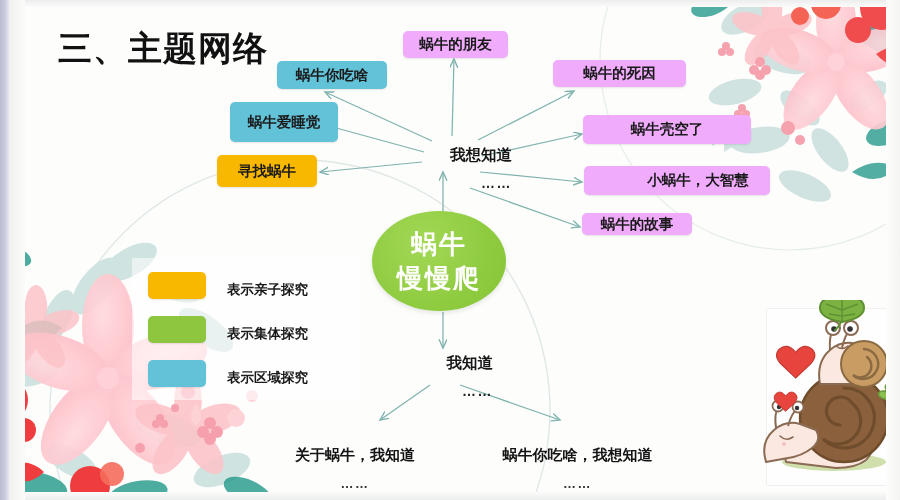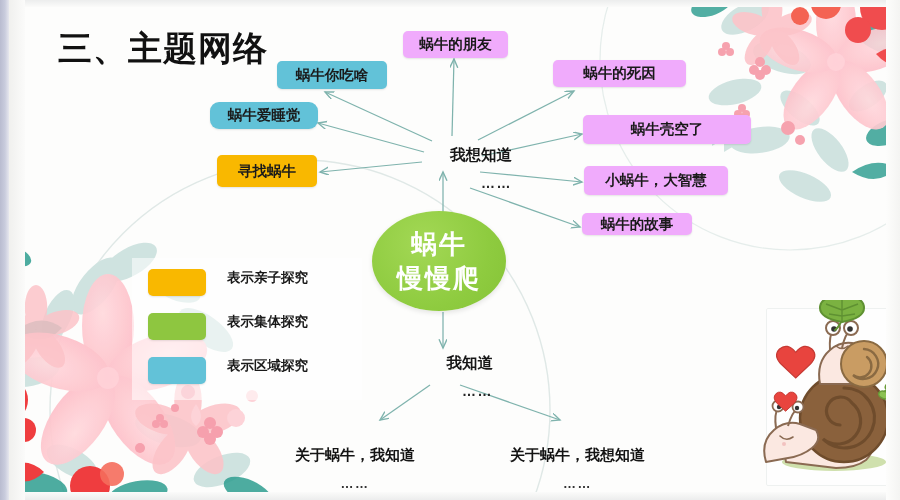--- a/index.html
+++ b/index.html
@@ -71,21 +71,21 @@
     background:radial-gradient(circle at 38% 32%,#a3d855 0%,#8ecb3f 62%,#85c337 100%);
     display:flex;flex-direction:column;align-items:center;justify-content:center;
     box-shadow:0 2px 5px rgba(0,0,0,.10);
   }
   #center-node span{
     color:#ffffff;font-size:26px;font-weight:bold;line-height:1.32;letter-spacing:2px;
   }
 
   
   #legend{position:absolute;left:148px;top:269px;z-index:18;}
-  .lg-row{display:flex;align-items:flex-start;height:30px;margin-bottom:14px;}
+  .lg-row{display:flex;align-items:flex-end;height:30px;margin-bottom:14px;}
   .lg-sw{width:58px;height:27px;border-radius:5px;box-shadow:0 1px 2px rgba(0,0,0,.10);}
   .lg-tx{margin-left:21px;font-size:13.5px;font-weight:bold;color:#1a1a1a;white-space:nowrap;}
 
   
   #snail-panel{
     position:absolute;left:766px;top:308px;width:122px;height:176px;z-index:18;
     border:1px solid #eef1f0;background:rgba(255,255,255,.55);border-radius:2px;
   }
   #snail-art{position:absolute;left:760px;top:300px;width:136px;height:186px;z-index:19;}
 </style>
@@ -305,49 +305,49 @@
       <line x1="460" y1="385" x2="560" y2="420"></line>
     </g>
   </svg>
 
   <div id="title">三、主题网络</div>
 
   <div class="node n-green" style="left:403px;top:31px;width:105px;height:27px;">蜗牛的朋友</div>
 
   <div class="node n-blue" style="left:277px;top:61px;width:110px;height:28px;">蜗牛你吃啥</div>
 
-  <div class="node n-blue" style="left:210px;top:102px;width:108px;height:27px;border-radius:9px;">蜗牛爱睡觉</div>
+  <div class="node n-blue" style="left:230px;top:102px;width:108px;height:40px;">蜗牛爱睡觉</div>
 
   <div class="node n-orange" style="left:217px;top:155px;width:100px;height:32px;">寻找蜗牛</div>
 
   <div class="node n-green" style="left:553px;top:60px;width:133px;height:27px;">蜗牛的死因</div>
 
   <div class="node n-green" style="left:583px;top:115px;width:168px;height:29px;">蜗牛壳空了</div>
 
-  <div class="node n-green" style="left:584px;top:166px;width:144px;height:29px;">小蜗牛，大智慧</div>
+  <div class="node n-green" style="left:584px;top:166px;width:144px;height:29px;padding-left:42px;">小蜗牛，大智慧</div>
 
   <div class="node n-green" style="left:582px;top:213px;width:110px;height:22px;">蜗牛的故事</div>
 
   <div class="hub" style="left:412px;top:145px;width:100px;">
     <span>我想知道</span>
     <span class="dots">……</span>
   </div>
 
   <div class="hub" style="left:403px;top:353px;width:90px;">
     <span>我知道</span>
     <span class="dots">……</span>
   </div>
 
   <div class="leaf" style="left:280px;top:428px;width:150px;">
     <span>关于蜗牛，我知道</span>
     <span class="dots">……</span>
   </div>
 
   <div class="leaf" style="left:495px;top:428px;width:165px;">
-    <span>关于蜗牛，我想知道</span>
+    <span>蜗牛你吃啥，我想知道</span>
     <span class="dots">……</span>
   </div>
 
   <div id="center-node">
     <span>蜗牛</span>
     <span>慢慢爬</span>
   </div>
 
   <div id="legend">
     <div class="lg-row">

